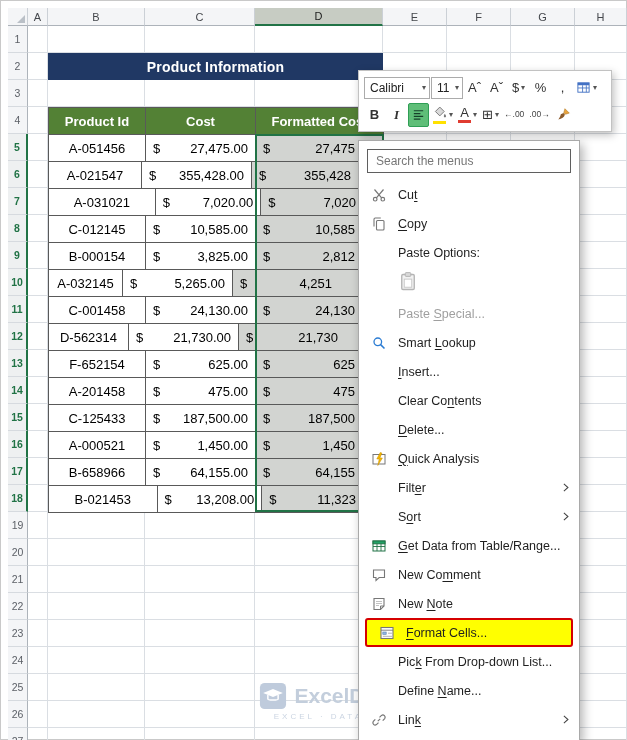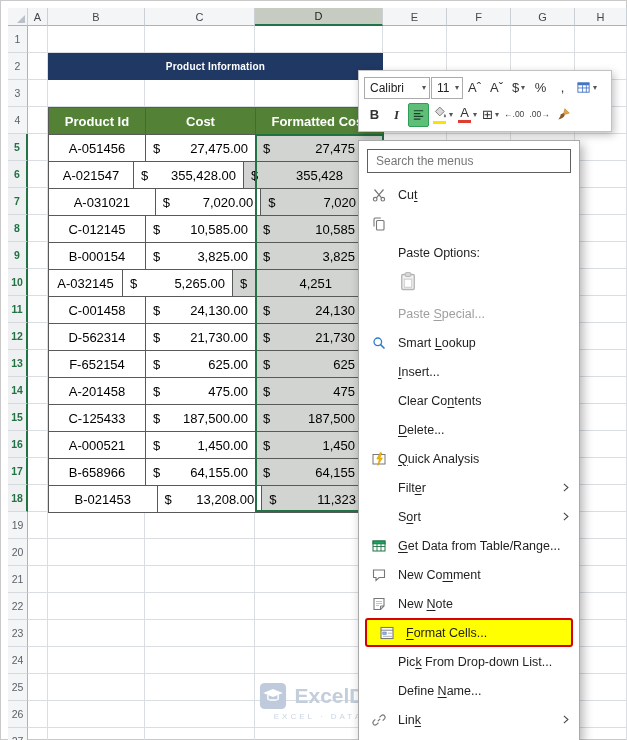--- a/index.html
+++ b/index.html
@@ -20,21 +20,21 @@
   .sheet-body{position:absolute;left:0;top:18px;right:0;bottom:0;}
   #row-headers{position:absolute;left:0;top:0;width:20px;bottom:0;background:#F4F5F7;}
   .row-h{box-sizing:border-box;width:20px;height:27px;display:flex;align-items:center;justify-content:center;
          font-size:10.5px;color:#5b5f66;background:#F4F5F7;border-right:1px solid #ADB3BA;border-bottom:1px solid #D6DADF;}
   .row-h.sel{color:var(--excel-green);font-weight:600;border-right:2px solid var(--excel-green);background:#EEF0F1;}
   #grid{position:absolute;left:20px;top:0;right:0;bottom:0;
         background-image:repeating-linear-gradient(to bottom,transparent 0,transparent 26px,#DADEE3 26px,#DADEE3 27px);}
   #grid-cols{position:absolute;inset:0;display:flex;}
   .gcol{box-sizing:border-box;height:100%;border-right:1px solid #DADEE3;}
   #banner{position:absolute;left:20px;top:27px;width:335px;height:27px;z-index:2;background:var(--banner-bg);
-          color:#fff;font-weight:bold;font-size:10px;display:flex;align-items:center;justify-content:center;letter-spacing:.2px;text-align:center;}
+          color:#fff;font-weight:bold;font-size:14px;display:flex;align-items:center;justify-content:center;letter-spacing:.2px;text-align:center;}
   #data-table{position:absolute;left:20px;top:81px;width:337px;z-index:2;border-top:1px solid #595959;border-left:1px solid #595959;box-sizing:border-box;}
   .t-row{display:flex;}
   .t-cell{box-sizing:border-box;height:27px;background:#fff;border-right:1px solid #595959;border-bottom:1px solid #595959;
           display:flex;align-items:center;font-size:13px;color:#000;}
   .t-cell.th{background:var(--table-header-bg);color:#fff;font-weight:bold;justify-content:center;}
   .t-cell.id{justify-content:center;}
   .t-cell.money{justify-content:space-between;padding:0 7px;}
   .t-cell.selcell{background:var(--selection-fill);padding-right:28px;}
   #sel-outline{position:absolute;left:227px;top:108px;width:129px;height:378px;z-index:3;border:2px solid var(--excel-green);box-sizing:border-box;pointer-events:none;}
   
@@ -149,21 +149,21 @@
               <div class="t-cell money " style="width: 110px;">
                 <span class="cur">$</span>
                 <span class="val cost-value">27,475.00</span>
               </div>
               <div class="t-cell money selcell" style="width: 128px;">
                 <span class="cur">$</span>
                 <span class="val formatted-cost-value">27,475</span>
               </div>
             </div>
             <div class="t-row">
-              <div class="t-cell id" style="width: 85px;">A-021547</div>
+              <div class="t-cell id" style="width: 93px;">A-021547</div>
               <div class="t-cell money " style="width: 110px;">
                 <span class="cur">$</span>
                 <span class="val cost-value">355,428.00</span>
               </div>
               <div class="t-cell money selcell" style="width: 128px;">
                 <span class="cur">$</span>
                 <span class="val formatted-cost-value">355,428</span>
               </div>
             </div>
             <div class="t-row">
@@ -189,21 +189,21 @@
               </div>
             </div>
             <div class="t-row">
               <div class="t-cell id" style="width: 97px;">B-000154</div>
               <div class="t-cell money " style="width: 110px;">
                 <span class="cur">$</span>
                 <span class="val cost-value">3,825.00</span>
               </div>
               <div class="t-cell money selcell" style="width: 128px;">
                 <span class="cur">$</span>
-                <span class="val formatted-cost-value">3,825</span>
+                <span class="val formatted-cost-value">2,812</span>
               </div>
             </div>
             <div class="t-row">
               <div class="t-cell id" style="width: 74px;">A-032145</div>
               <div class="t-cell money " style="width: 110px;">
                 <span class="cur">$</span>
                 <span class="val cost-value">5,265.00</span>
               </div>
               <div class="t-cell money selcell" style="width: 128px;">
                 <span class="cur">$</span>
@@ -215,21 +215,21 @@
               <div class="t-cell money " style="width: 110px;">
                 <span class="cur">$</span>
                 <span class="val cost-value">24,130.00</span>
               </div>
               <div class="t-cell money selcell" style="width: 128px;">
                 <span class="cur">$</span>
                 <span class="val formatted-cost-value">24,130</span>
               </div>
             </div>
             <div class="t-row">
-              <div class="t-cell id" style="width: 97px;">D-562314</div>
+              <div class="t-cell id" style="width: 80px;">D-562314</div>
               <div class="t-cell money " style="width: 110px;">
                 <span class="cur">$</span>
                 <span class="val cost-value">21,730.00</span>
               </div>
               <div class="t-cell money selcell" style="width: 128px;">
                 <span class="cur">$</span>
                 <span class="val formatted-cost-value">21,730</span>
               </div>
             </div>
             <div class="t-row">
@@ -448,20 +448,21 @@
           </span>
           <span class="mi-label">Cu<span class="accel">t</span></span>
         </div>
         <div class="m-item">
           <span class="mi-icon">
             <svg viewBox="0 0 16 16">
               <rect x="5.5" y="4.5" width="7.5" height="9.5" rx="1" fill="#fff" stroke="#777" stroke-width="1.1"></rect>
               <path d="M3 10.5V3.2A1.2 1.2 0 0 1 4.2 2h5.6" fill="none" stroke="#777" stroke-width="1.1"></path>
             </svg>
           </span>
+          <span class="mi-label"><span class="accel">C</span>opy</span>
         </div>
         <div class="m-label">Paste Options:</div>
         <div class="m-paste">
           <div class="paste-btn">
             <span><svg viewBox="0 0 16 16">
                 <rect x="3" y="2.8" width="10" height="12" rx="1" fill="#F2F2F2" stroke="#B5B5B5" stroke-width="1.1"></rect>
                 <rect x="5.8" y="1.3" width="4.4" height="3" rx="0.6" fill="#D9D9D9" stroke="#B5B5B5" stroke-width="0.8"></rect>
                 <rect x="5" y="6.5" width="6" height="6.5" fill="#fff" stroke="#C9C9C9" stroke-width="0.8"></rect>
               </svg></span>
           </div>

